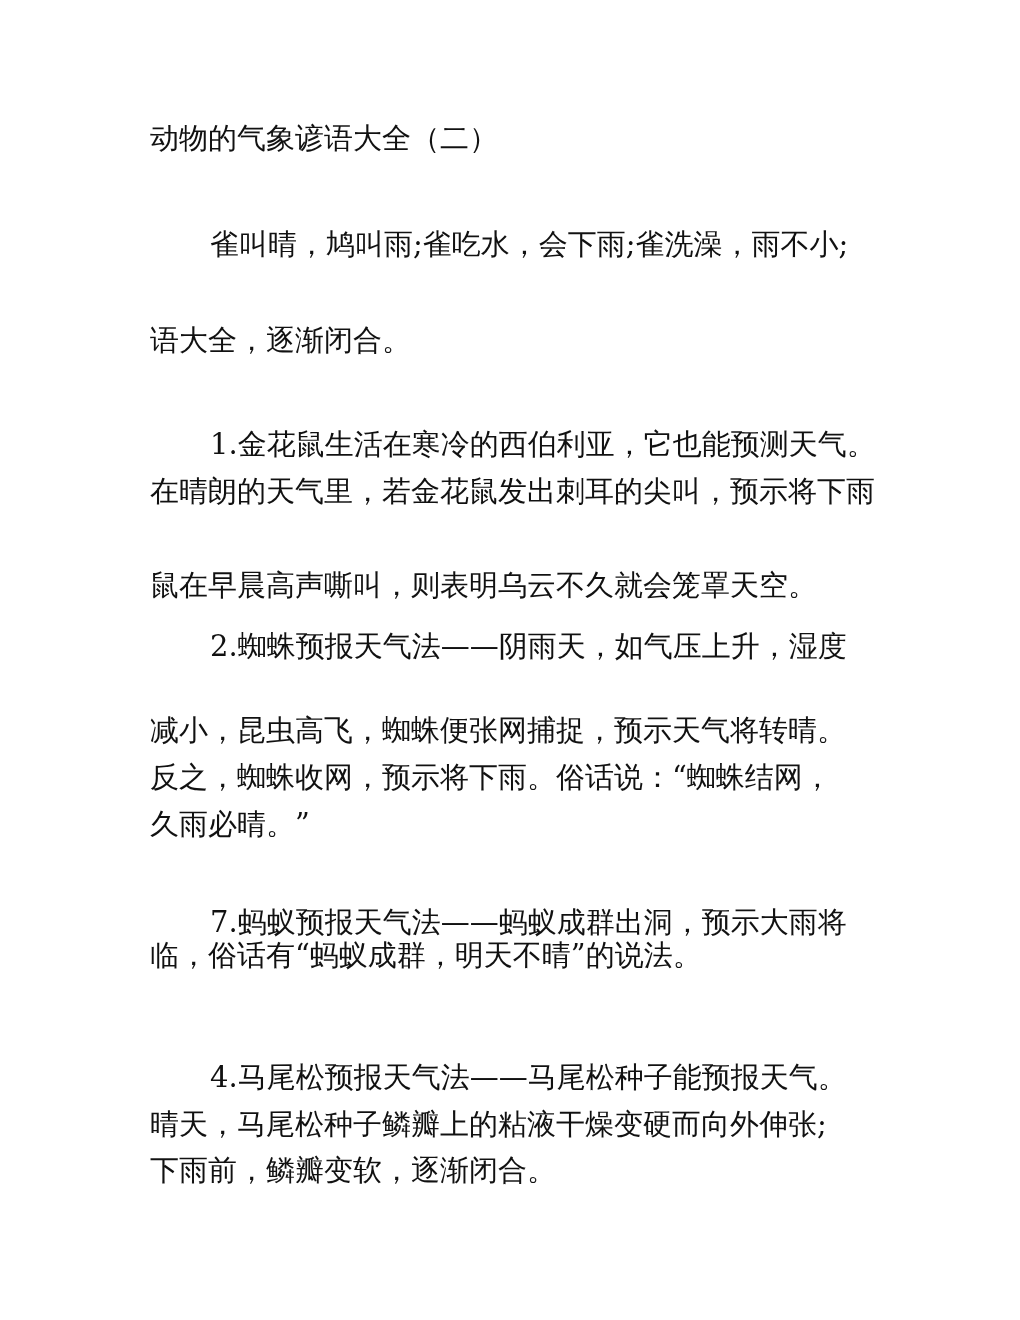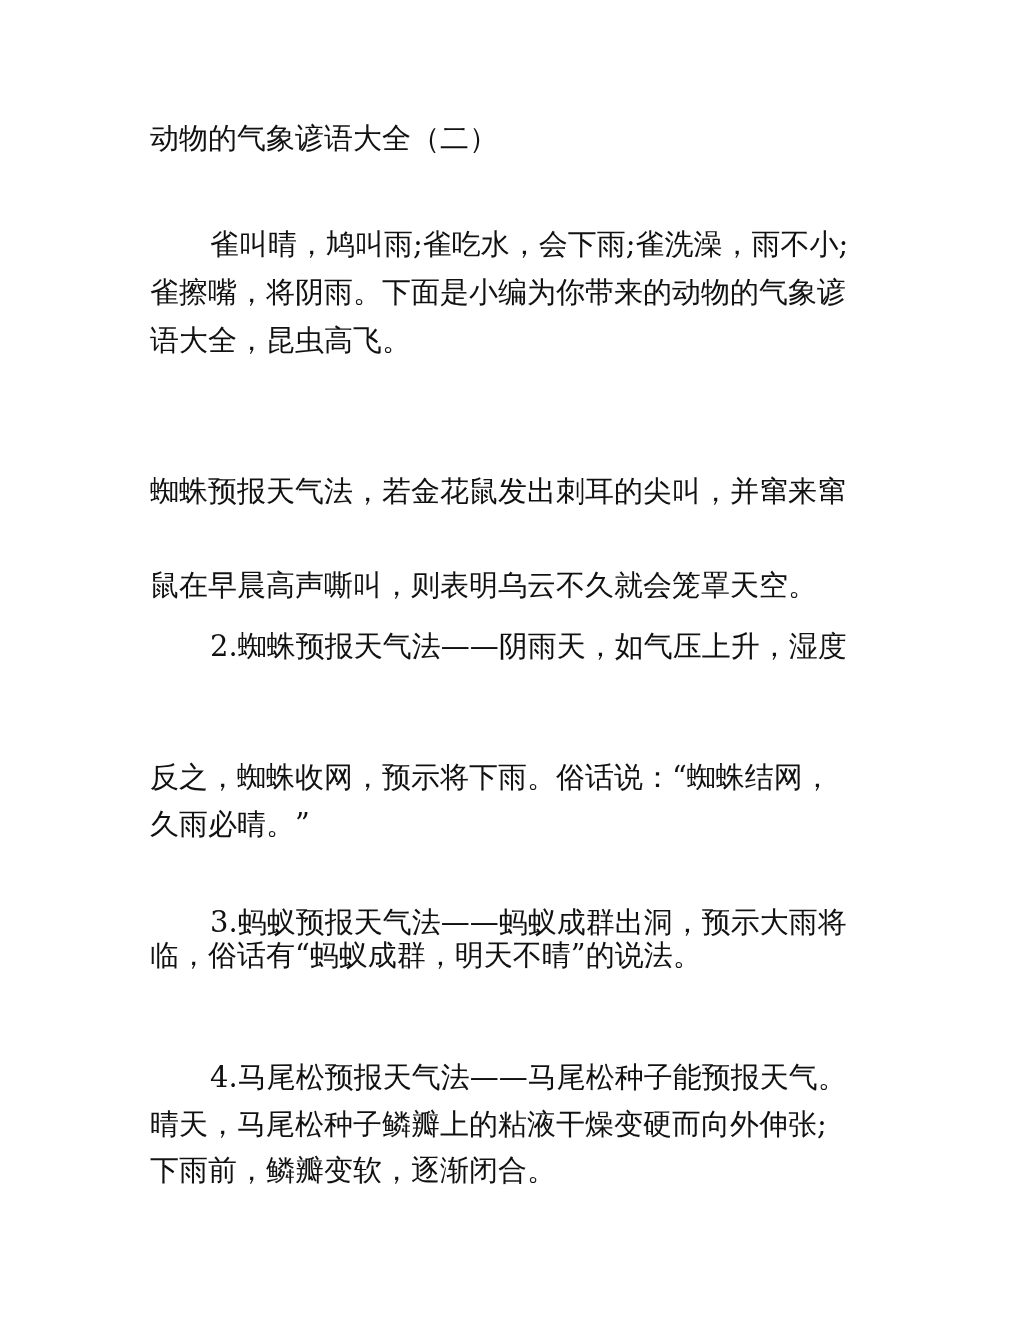--- a/index.html
+++ b/index.html
@@ -10,29 +10,30 @@
   .line { position: absolute; left: 150px; font-size: 29px; line-height: 40px; white-space: nowrap; }
   .indent { left: 210px; }
 </style>
 </head>
 <body>
 
 <div class="page">
   <div class="title">动物的气象谚语大全（二）</div>
 
   <div class="line indent" style="top:224px">雀叫晴，鸠叫雨;雀吃水，会下雨;雀洗澡，雨不小;</div>
-  <div class="line" style="top:272px">雀擦嘴，将阴雨。下面是小编为你带来的动物的气象谚</div>
-  <div class="line" style="top:320px">语大全，昆虫高飞。</div>
+  <div class="line" style="top:320px">语大全，逐渐闭合。</div>
 
-  <div class="line" style="top:471px">蜘蛛预报天气法，若金花鼠发出刺耳的尖叫，并窜来窜</div>
+  <div class="line indent" style="top:424px">1.金花鼠生活在寒冷的西伯利亚，它也能预测天气。</div>
+  <div class="line" style="top:471px">在晴朗的天气里，若金花鼠发出刺耳的尖叫，预示将下雨</div>
   <div class="line" style="top:565px">鼠在早晨高声嘶叫，则表明乌云不久就会笼罩天空。</div>
 
   <div class="line indent" style="top:626px">2.蜘蛛预报天气法——阴雨天，如气压上升，湿度</div>
+  <div class="line" style="top:710px">减小，昆虫高飞，蜘蛛便张网捕捉，预示天气将转晴。</div>
   <div class="line" style="top:804px">久雨必晴。”</div>
   <div class="line" style="top:757px">反之，蜘蛛收网，预示将下雨。俗话说：“蜘蛛结网，</div>
 
-  <div class="line indent" style="top:902px">3.蚂蚁预报天气法——蚂蚁成群出洞，预示大雨将</div>
+  <div class="line indent" style="top:902px">7.蚂蚁预报天气法——蚂蚁成群出洞，预示大雨将</div>
   <div class="line" style="top:935px">临，俗话有“蚂蚁成群，明天不晴”的说法。</div>
 
   <div class="line indent" style="top:1057px">4.马尾松预报天气法——马尾松种子能预报天气。</div>
   <div class="line" style="top:1104px">晴天，马尾松种子鳞瓣上的粘液干燥变硬而向外伸张;</div>
   <div class="line" style="top:1150px">下雨前，鳞瓣变软，逐渐闭合。</div>
 </div>
 
 </body></html>

